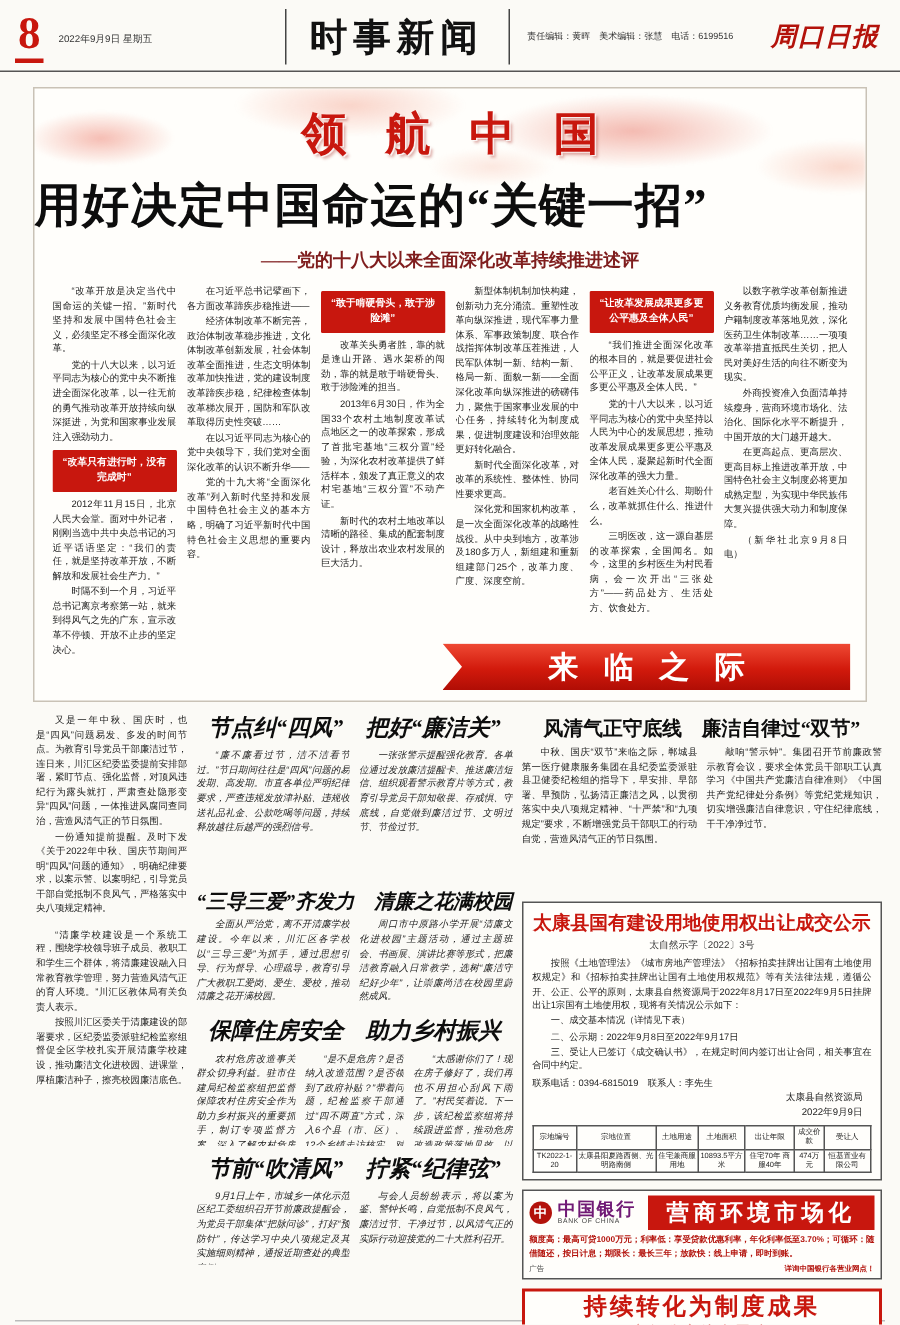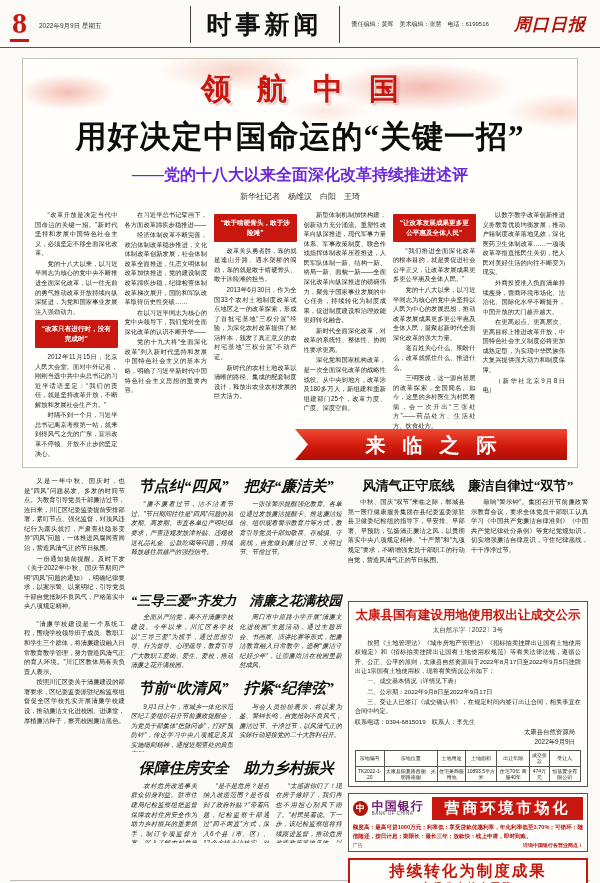--- a/index.html
+++ b/index.html
@@ -57,25 +57,25 @@
     filter:blur(1px);
   }
   .kicker{
     position:relative;text-align:center;margin-top:10px;
     font-family:"Liberation Serif","DejaVu Serif",serif;
     font-size:30px;font-weight:900;color:#c8170e;
     letter-spacing:26px;text-indent:26px;
     text-shadow:1px 1px 0 rgba(255,255,255,.8), 2px 2px 2px rgba(160,30,20,.35);
   }
   .lead-headline{
-    position:relative;text-align:center;margin-top:6px;
+    position:relative;text-align:left;margin-top:6px;
     font-family:"Liberation Serif","DejaVu Serif",serif;
     font-size:31px;font-weight:900;color:#0d0d0d;letter-spacing:1px;
   }
-  .lead-subhead{position:relative;text-align:center;margin-top:7px;font-size:16px;font-weight:bold;color:#6d28d9;
+  .lead-subhead{position:relative;text-align:center;margin-top:7px;font-size:12px;font-weight:bold;color:#7f1d1d;
     font-family:"Liberation Serif","DejaVu Serif",serif;}
   .lead-byline{position:relative;text-align:center;margin-top:5px;font-size:8px;color:#333;}
   .lead-cols{
     position:relative;display:flex;gap:7px;
     padding:8px 12px 6px 12px;height:282px;
   }
   .lead-col{flex:1 1 0;overflow:hidden;font-size:6.3px;line-height:1.52;color:#222;text-align:justify;}
   .para{text-indent:2em;margin:0 0 1px 0;}
   .lead-quote{
     background:#c8170e;color:#fff;font-weight:bold;
@@ -176,21 +176,20 @@
   <div class="section-title">时事新闻</div>
   <div class="editor-line">责任编辑：黄晖　美术编辑：张慧　电话：6199516</div>
   <div class="masthead">周口日报</div>
 </div>
 
 <div class="lead-art">
   <div class="watercolor"></div>
   <div class="kicker">领航中国</div>
   <div class="lead-headline">用好决定中国命运的“关键一招”</div>
   <div class="lead-subhead">——党的十八大以来全面深化改革持续推进述评</div>
-  <div class="lead-byline">新华社记者　杨维汉　白阳　王琦</div>
 
   <div class="lead-cols">
     <div class="lead-col">
       <div>
           <div class="para">“改革开放是决定当代中国命运的关键一招。”新时代坚持和发展中国特色社会主义，必须坚定不移全面深化改革。</div>
           <div class="para">党的十八大以来，以习近平同志为核心的党中央不断推进全面深化改革，以一往无前的勇气推动改革开放持续向纵深挺进，为党和国家事业发展注入强劲动力。</div>
         </div>
       <div class="lead-quote">“改革只有进行时，没有完成时”</div>
       <div>
           <div class="para">2012年11月15日，北京人民大会堂。面对中外记者，刚刚当选中共中央总书记的习近平话语坚定：“我们的责任，就是坚持改革开放，不断解放和发展社会生产力。”</div>
@@ -283,41 +282,41 @@
       <div class="art-cols">
         <div class="art-col h62">
             <div class="para">全面从严治党，离不开清廉学校建设。今年以来，川汇区各学校以“三导三爱”为抓手，通过思想引导、行为督导、心理疏导，教育引导广大教职工爱岗、爱生、爱校，推动清廉之花开满校园。</div>
           </div>
         <div class="art-col h62">
             <div class="para">周口市中原路小学开展“清廉文化进校园”主题活动，通过主题班会、书画展、演讲比赛等形式，把廉洁教育融入日常教学，选树“廉洁守纪好少年”，让崇廉尚洁在校园里蔚然成风。</div>
           </div>
       </div>
     </div>
     <div class="art">
+      <div class="art-headline">保障住房安全　助力乡村振兴</div>
+      <div class="art-cols">
+        <div class="art-col h64">
+            <div class="para">农村危房改造事关群众切身利益。驻市住建局纪检监察组把监督保障农村住房安全作为助力乡村振兴的重要抓手，制订专项监督方案，深入了解农村危房改造等工作进展情况。</div>
+          </div>
+        <div class="art-col h64">
+            <div class="para">“是不是危房？是否纳入改造范围？是否领到了政府补贴？”带着问题，纪检监察干部通过“四不两直”方式，深入6个县（市、区）、12个乡镇走访核实，对发现的风险隐患和问题线索及时反馈，督促整改。</div>
+          </div>
+        <div class="art-col h64">
+            <div class="para">“太感谢你们了！现在房子修好了，我们再也不用担心刮风下雨了。”村民笑着说。下一步，该纪检监察组将持续跟进监督，推动危房改造政策落地见效，以有力监督助力乡村振兴。</div>
+          </div>
+      </div>
+    </div>
+    <div class="art">
       <div class="art-headline">节前“吹清风”　拧紧“纪律弦”</div>
       <div class="art-cols">
         <div class="art-col h52">
             <div class="para">9月1日上午，市城乡一体化示范区纪工委组织召开节前廉政提醒会，为党员干部集体“把脉问诊”，打好“预防针”，传达学习中央八项规定及其实施细则精神，通报近期查处的典型案例。</div>
           </div>
         <div class="art-col h52">
             <div class="para">与会人员纷纷表示，将以案为鉴、警钟长鸣，自觉抵制不良风气，廉洁过节、干净过节，以风清气正的实际行动迎接党的二十大胜利召开。</div>
-          </div>
-      </div>
-    </div>
-    <div class="art">
-      <div class="art-headline">保障住房安全　助力乡村振兴</div>
-      <div class="art-cols">
-        <div class="art-col h64">
-            <div class="para">农村危房改造事关群众切身利益。驻市住建局纪检监察组把监督保障农村住房安全作为助力乡村振兴的重要抓手，制订专项监督方案，深入了解农村危房改造等工作进展情况。</div>
-          </div>
-        <div class="art-col h64">
-            <div class="para">“是不是危房？是否纳入改造范围？是否领到了政府补贴？”带着问题，纪检监察干部通过“四不两直”方式，深入6个县（市、区）、12个乡镇走访核实，对发现的风险隐患和问题线索及时反馈，督促整改。</div>
-          </div>
-        <div class="art-col h64">
-            <div class="para">“太感谢你们了！现在房子修好了，我们再也不用担心刮风下雨了。”村民笑着说。下一步，该纪检监察组将持续跟进监督，推动危房改造政策落地见效，以有力监督助力乡村振兴。</div>
           </div>
       </div>
     </div>
   </div>
 
   <div class="right">
     <div class="art">
       <div class="art-headline sm">风清气正守底线　廉洁自律过“双节”</div>
       <div class="art-cols">
         <div class="art-col h100">

